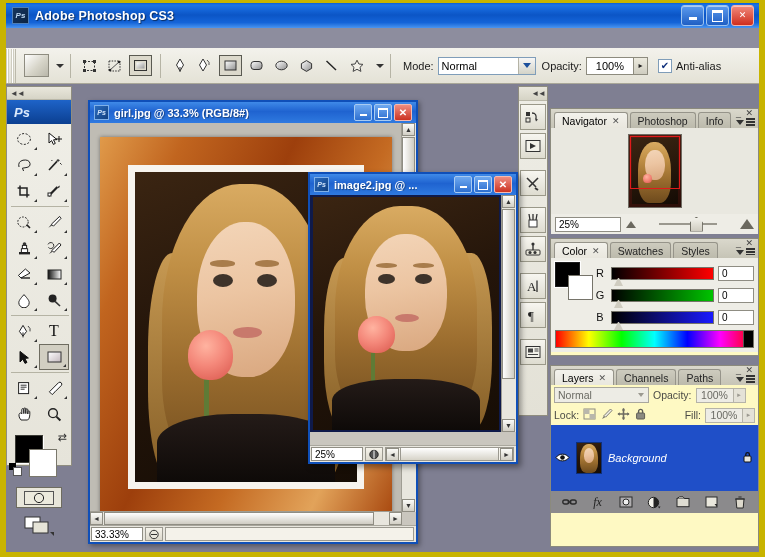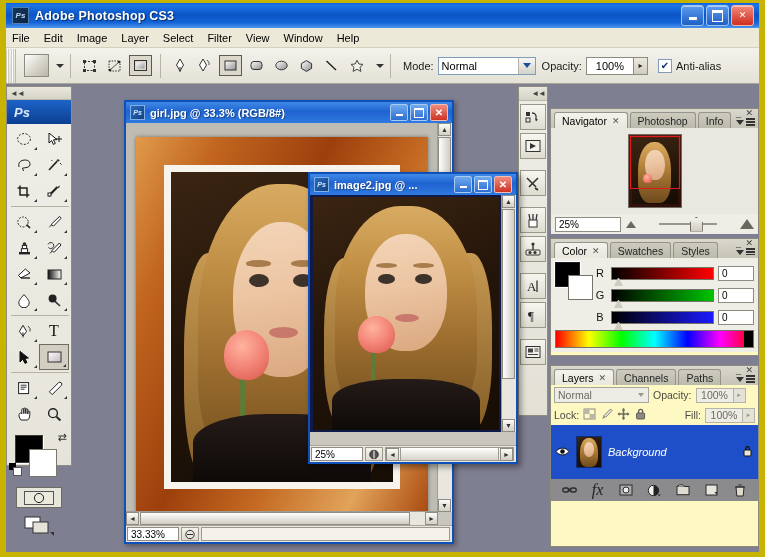--- a/index.html
+++ b/index.html
@@ -90,21 +90,21 @@
   .sw-swap{position:absolute;right:4px;top:0px;font-size:11px;color:#333;}
   .sw-def{position:absolute;left:2px;top:32px;width:11px;height:11px;}
   .sw-def .b{position:absolute;left:0;top:0;width:7px;height:7px;background:#000;}
   .sw-def .w{position:absolute;left:4px;top:4px;width:7px;height:7px;background:#fff;border:1px solid #555;}
   .qmask{width:44px;height:19px;margin:4px auto 0;border:1px solid #6e6c60;background:#e8e6da;
     display:flex;align-items:center;justify-content:center;}
   .screenmode{width:44px;height:24px;margin:5px auto 0;position:relative;}
 
   
   .doc1{position:absolute;left:88px;top:100px;width:330px;height:444px;
-    border:2px solid #0f4fb8;background:#d4d0c8;box-sizing:border-box;box-shadow:2px 2px 5px rgba(0,0,0,.35);margin-left:36px;}
+    border:2px solid #0f4fb8;background:#d4d0c8;box-sizing:border-box;box-shadow:2px 2px 5px rgba(0,0,0,.35);}
   .doc-tb{height:21px;background:linear-gradient(180deg,#3f8ae8 0%,#1f63d0 45%,#2f7ae0 100%);
     display:flex;align-items:center;padding:0 2px;}
   .doc-ico{width:13px;height:13px;margin-left:2px;background:linear-gradient(135deg,#2a6cc0,#11407f);
     border:1px solid #7fb0e8;color:#cfe2f8;font-size:7px;font-style:italic;font-weight:bold;
     display:flex;align-items:center;justify-content:center;}
   .doc-title{color:#fff;font-size:11px;font-weight:bold;margin-left:5px;text-shadow:1px 1px 1px rgba(0,0,0,.4);
     white-space:nowrap;overflow:hidden;}
   .doc-btns{margin-left:auto;display:flex;gap:2px;padding-right:2px;}
   .dwb{width:16px;height:15px;border:1px solid #a8cbf2;border-radius:2px;
     background:linear-gradient(180deg,#6fa9f0,#2d6fd0);display:flex;align-items:center;justify-content:center;}
@@ -191,21 +191,21 @@
   
   .lay-row{height:20px;display:flex;align-items:center;gap:4px;padding:0 3px;font-size:10.5px;color:#4b4b46;}
   .lay-combo{width:95px;height:16px;border:1px solid #a9a79d;background:#edece5;font-size:10.5px;
     display:flex;align-items:center;padding-left:3px;box-sizing:border-box;color:#6a6a63;}
   .lay-combo .arw{margin-left:auto;width:14px;height:14px;display:flex;align-items:center;justify-content:center;}
   .lay-combo .arw::after{content:"";border-left:3.5px solid transparent;border-right:3.5px solid transparent;border-top:4.5px solid #9b9990;}
   .lay-num{width:38px;height:15px;border:1px solid #b5b3a8;background:#edece5;font-size:10.5px;
     display:flex;align-items:center;justify-content:center;box-sizing:border-box;color:#6a6a63;}
   .lay-spin{width:12px;height:15px;border:1px solid #b5b3a8;border-left:none;background:#e4e2d7;
     display:flex;align-items:center;justify-content:center;font-size:7px;color:#9b9990;box-sizing:border-box;}
-  .lay-item{height:34px;background:#1f4fc8;display:flex;align-items:center;padding:10px 4px;gap:6px;}
+  .lay-item{height:34px;background:#1f4fc8;display:flex;align-items:center;padding:16px 4px;gap:6px;}
   .lay-thumb{width:24px;height:30px;border:1px solid #0d2f7a;overflow:hidden;background:#2a1a0d;}
   .lay-name{color:#fff;font-size:11px;font-style:italic;}
   .lay-lock{margin-left:auto;color:#fff;font-size:11px;}
   .lay-foot{height:22px;background:#8b8a8c;display:flex;align-items:center;justify-content:space-around;padding:0 4px;}
   .lf{width:17px;height:16px;display:flex;align-items:center;justify-content:center;}
 
   
   .gip{position:absolute;left:552px;top:492px;width:200px;height:34px;display:flex;align-items:center;
     justify-content:center;font-size:25px;font-weight:bold;letter-spacing:.5px;font-family:"Liberation Serif",serif;}
   .gip .w{color:#f2f2f2;text-shadow:1px 1px 2px rgba(0,0,0,.45);}
@@ -259,31 +259,20 @@
         </div>
       <div class="wb max">
           <i></i>
         </div>
       <div class="wb cls">
           <i>✕</i>
         </div>
     </div>
   </div>
 
-  <div class="menubar">
-    <span>File</span>
-    <span>Edit</span>
-    <span>Image</span>
-    <span>Layer</span>
-    <span>Select</span>
-    <span>Filter</span>
-    <span>View</span>
-    <span>Window</span>
-    <span>Help</span>
-  </div>
 
   <div class="optbar">
     <div class="grip"></div>
     <div class="tool-chip"></div>
     <div class="caret"></div>
     <div class="opt-sep"></div>
 
     <div class="ico">
       <svg width="15" height="14" viewBox="0 0 15 14">
           <rect x="2.5" y="2.5" width="10" height="9" fill="none" stroke="#333" stroke-dasharray="2 1.5"></rect>
@@ -987,21 +976,21 @@
 
 
     <div class="lay-foot">
       <span class="lf">
         <svg width="15" height="10" viewBox="0 0 15 10">
             <rect x="0.8" y="3" width="6" height="4" rx="2" fill="none" stroke="#2b2b2b" stroke-width="1.4"></rect>
             <rect x="8.2" y="3" width="6" height="4" rx="2" fill="none" stroke="#2b2b2b" stroke-width="1.4"></rect>
             <path d="M5.5 5 h4" stroke="#2b2b2b" stroke-width="1.4"></path>
           </svg>
       </span>
-      <span class="lf" style="font-family:'Liberation Serif',serif;font-style:italic;font-size:16px;color:#222;">fx</span>
+      <span class="lf" style="font-family:'Liberation Serif',serif;font-style:italic;font-size:12px;color:#222;">fx</span>
       <span class="lf">
         <svg width="14" height="12" viewBox="0 0 14 12">
             <rect x="1" y="1" width="12" height="10" fill="#b0aeb0" stroke="#2b2b2b"></rect>
             <circle cx="7" cy="6" r="3" fill="#efefef" stroke="#2b2b2b"></circle>
           </svg>
       </span>
       <span class="lf">
         <svg width="14" height="13" viewBox="0 0 14 13">
             <circle cx="6.5" cy="6.5" r="5.2" fill="#f2f1ea" stroke="#222"></circle>
             <path d="M6.5 1.3 A5.2 5.2 0 0 1 6.5 11.7 Z" fill="#222"></path>

